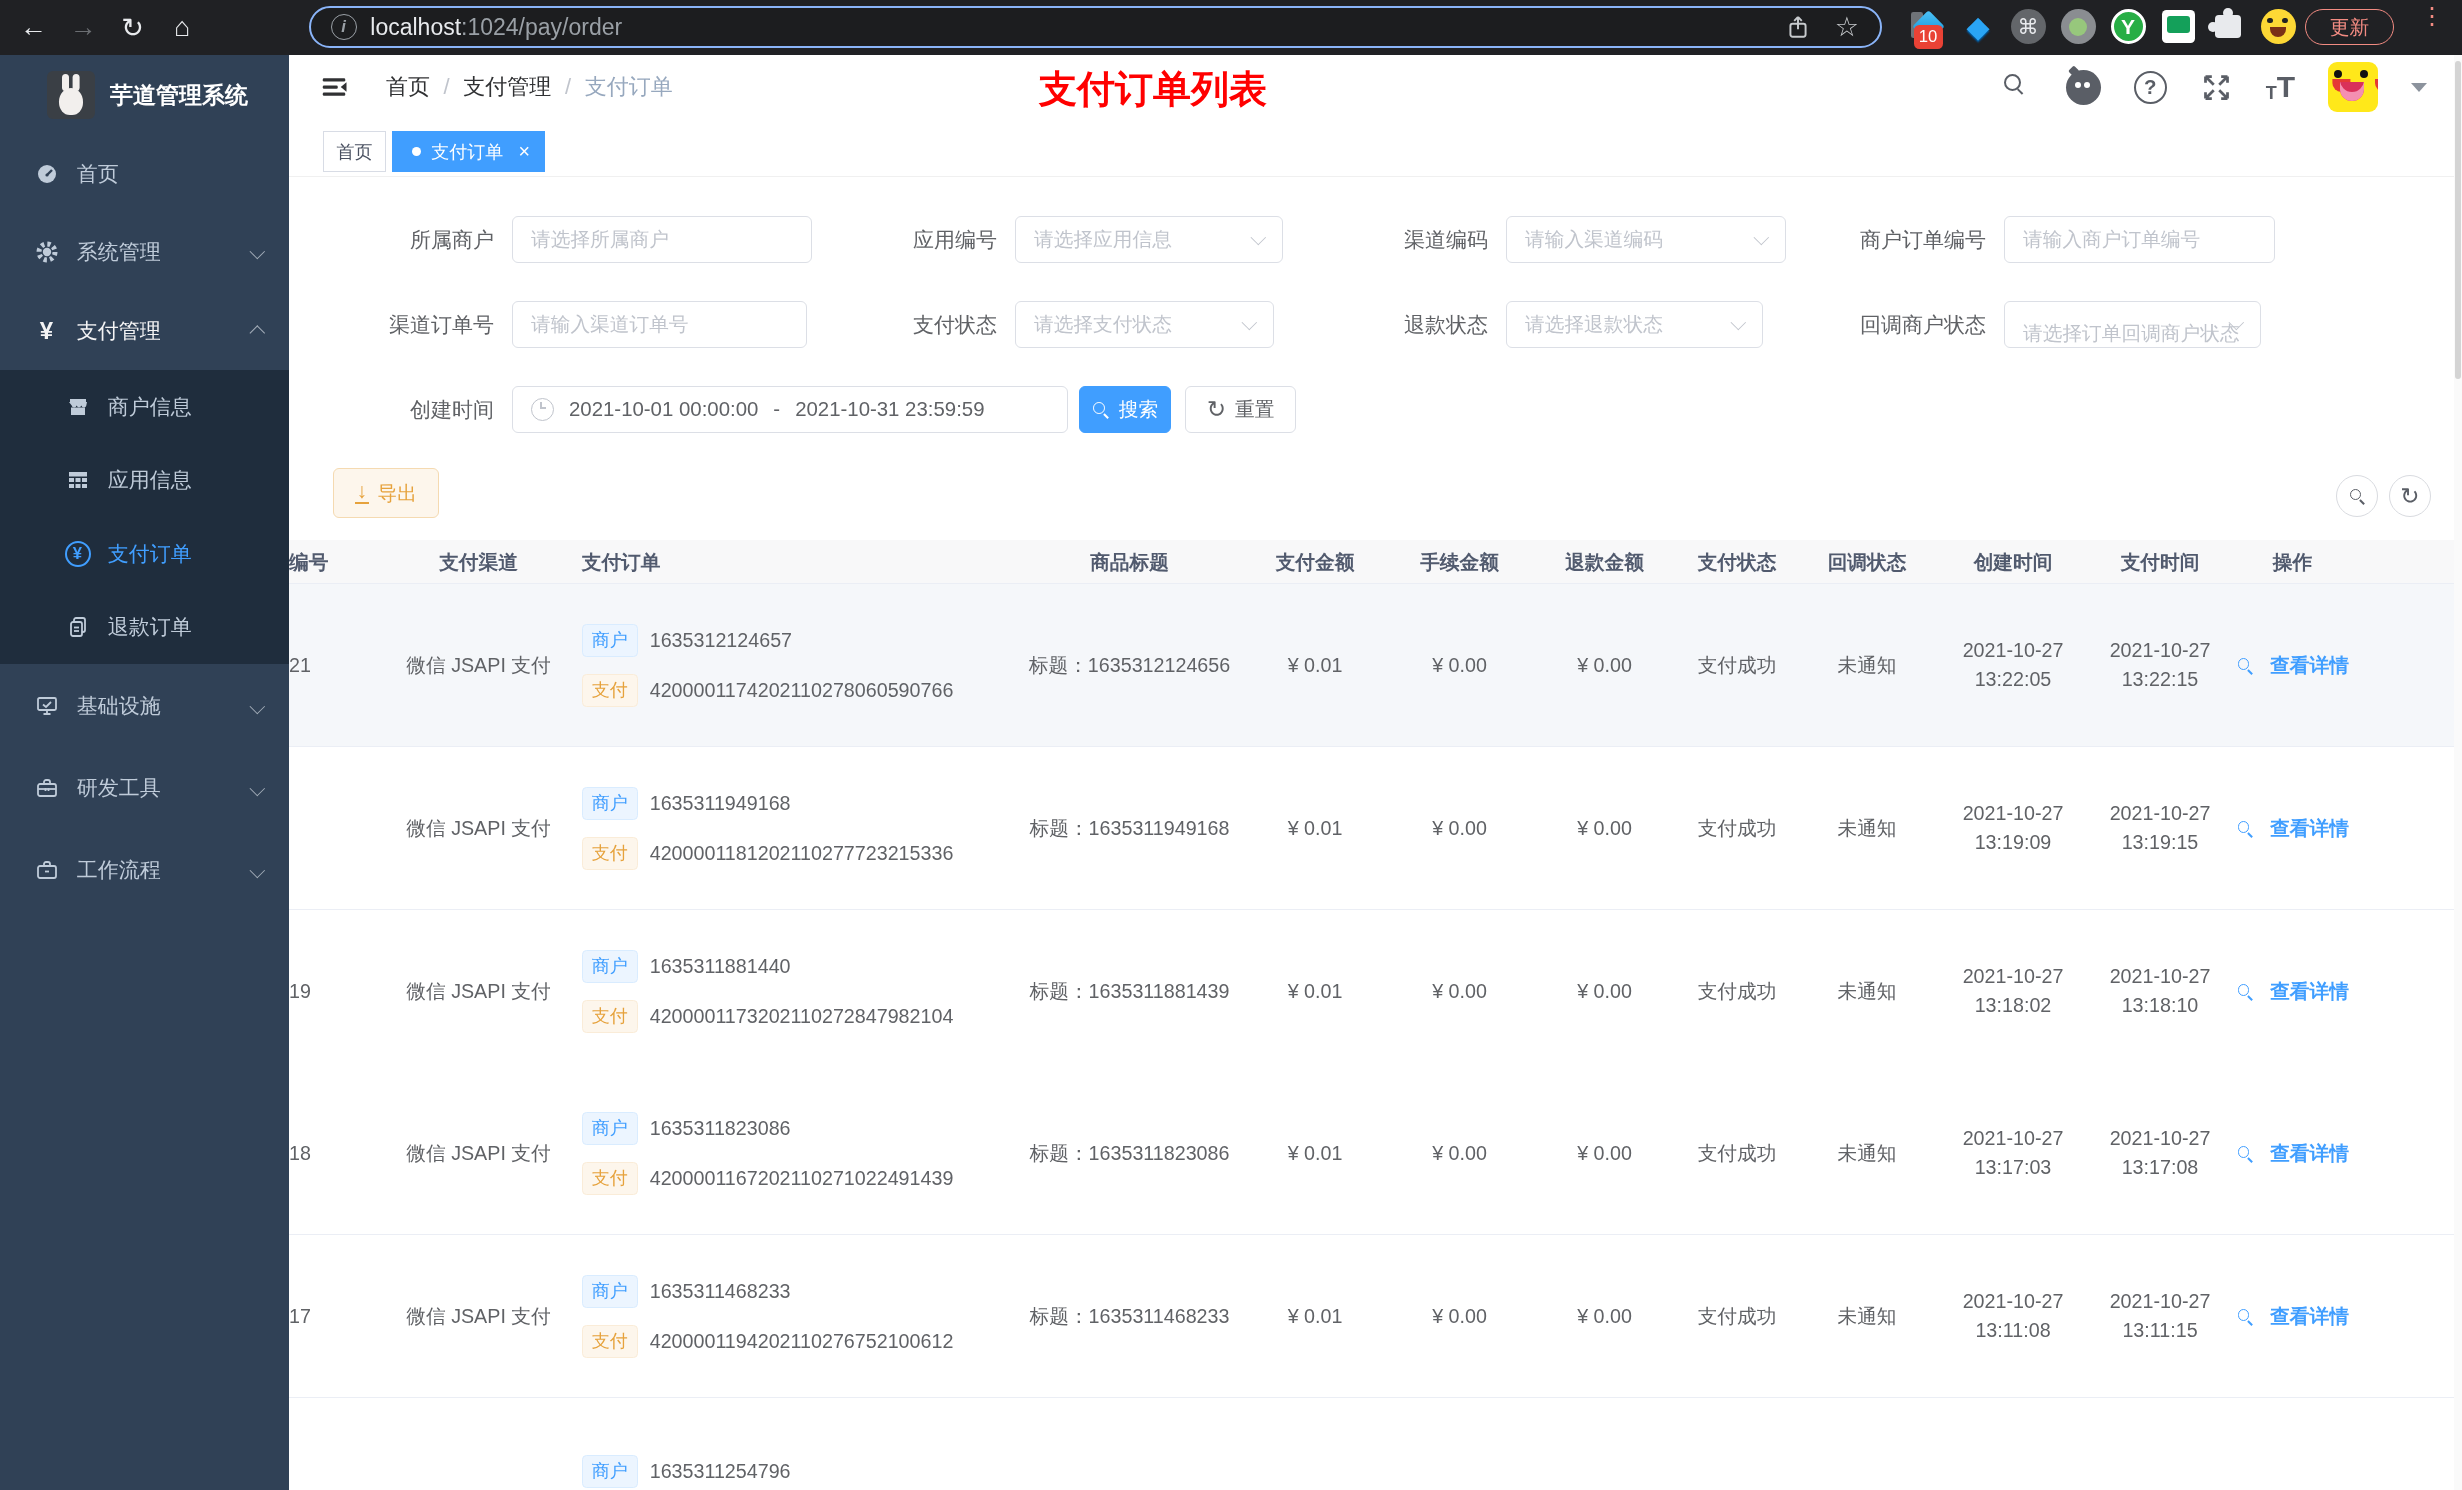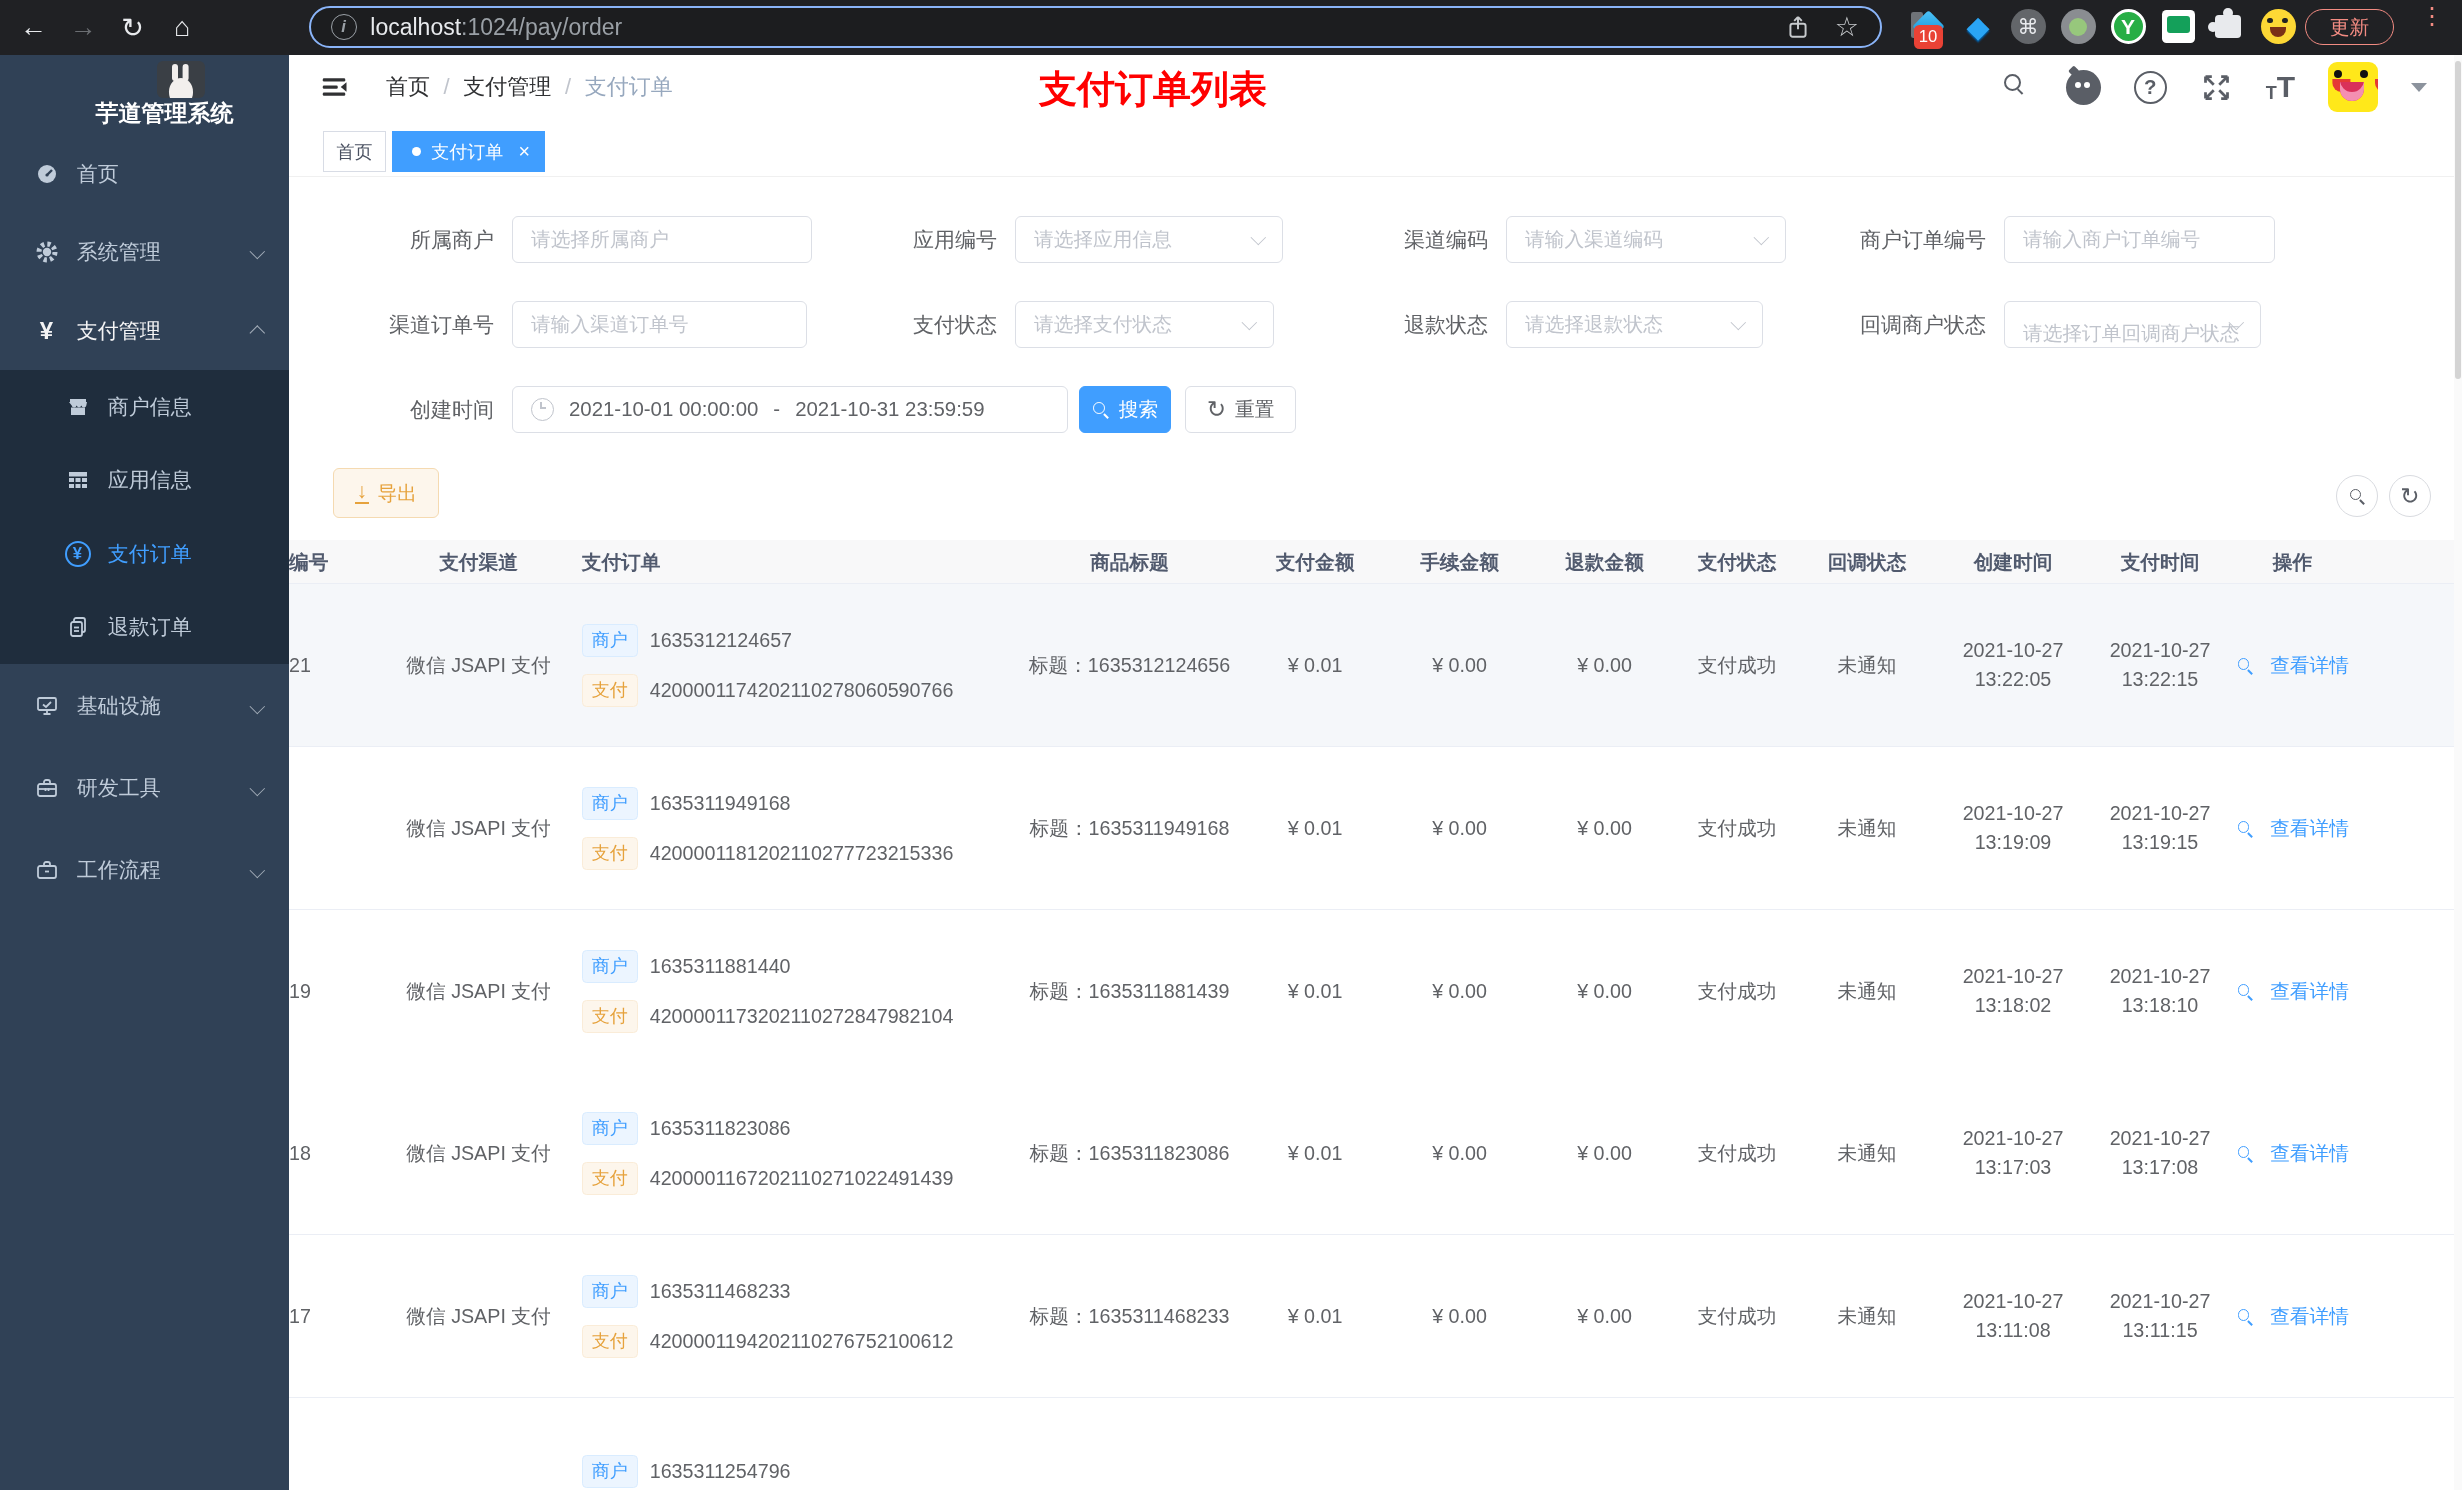--- a/index.html
+++ b/index.html
@@ -37,21 +37,21 @@
   .c-emoji::after { content:""; position:absolute; left:9px; top:18px; width:16.7px; height:9.8px; background:#7b3016; border-radius:0 0 16.7px 16.7px; }
   .update-btn { position:absolute; left:2305px; top:9px; width:89px; height:36px; border:1.9px solid #f28b82; border-radius:18px; color:#f28b82; font-size:19.7px; display:flex; align-items:center; justify-content:center; cursor:pointer; }
   .kebab { position:absolute; left:2420px; top:10.6px; color:#f28b82; font-size:24px; letter-spacing:0; line-height:10.6px; text-align:center; width:15px; }
 
   
   .app { position:absolute; left:0; top:55px; width:2462px; height:1436px; }
   .sidebar { position:absolute; left:0; top:0; width:289px; height:1436px; background:#304156; overflow:hidden; }
   .main { position:absolute; left:289px; top:0; width:2173px; height:1436px; background:#fff; overflow:hidden; }
 
   
-  .logo-row { position:absolute; left:0; top:6px; width:314px; height:68px; display:flex; align-items:center;flex-direction:column; }
+  .logo-row { position:absolute; left:0; top:6px; width:314px; height:68px; display:flex; align-items:center; }
   .logo { width:48px; height:48px; margin-left:47px; border-radius:6px; background:#3a3f45; position:relative; overflow:hidden; }
   .logo::before { content:""; position:absolute; left:12px; top:16.7px; width:24px; height:27px; background:#f2efed; border-radius:50% 50% 45% 45%; }
   .logo::after { content:""; position:absolute; left:15px; top:3px; width:6.8px; height:16.7px; background:#f2efed; border-radius:6px; box-shadow:10.6px 0 0 #f2efed; }
   .logo-title { color:#fff; font-size:23px; font-weight:600; margin-left:15px; }
   .m-item { position:absolute; left:0; width:289px; display:flex; align-items:center; color:#bfcbd9; font-size:21px; cursor:pointer; }
   .m-item .mi { width:27px; height:27px; margin-left:33px; display:flex; align-items:center; justify-content:center; }
   .m-item .ml { margin-left:16.7px; }
   .m-sub { background:#1f2d3d; }
   .m-sub .mi { margin-left:64px; }
   .chev { position:absolute; right:26px; width:10.6px; height:10.6px; border-right:1.9px solid #a3adb9; border-bottom:1.9px solid #a3adb9; }
@@ -133,21 +133,21 @@
   .c10 { left:1649px; width:150px; }
   .c11 { left:1799px; width:144px; }
   .c12 { left:1943px; width:121px; }
   .tl { justify-content:flex-start; }
   .td.c3 { flex-direction:column; align-items:flex-start; justify-content:center; gap:16.7px; padding-left:19.7px; }
   .tagline { display:flex; align-items:center; gap:12px; }
   .tag { font-size:18px; padding:3px 9px; border-radius:4.5px; line-height:1.4; }
   .tag-blue { background:#ecf5ff; border:0.8px solid #d9ecff; color:#409eff; }
   .tag-orange { background:#fdf6ec; border:0.8px solid #faecd8; color:#e6a23c; }
   .dt { flex-direction:column; justify-content:center; gap:7.6px; line-height:1.1; }
-  .view-link { color:#409eff; display:flex; align-items:center; gap:16px; cursor:pointer; text-decoration:none; }
+  .view-link { color:#409eff; display:flex; align-items:center; gap:16px; cursor:pointer; text-decoration:none;font-weight:bold; }
 
   
   .scrollbar { position:absolute; right:0; top:55px; width:7.6px; height:1436px; background:#fafafa; }
   .scroll-thumb { position:absolute; left:0.8px; top:6px; width:6px; height:318px; border-radius:3px; background:#d4d4d4; }
 </style>
 </head>
 <body>
 
 <div id="screen">
 

